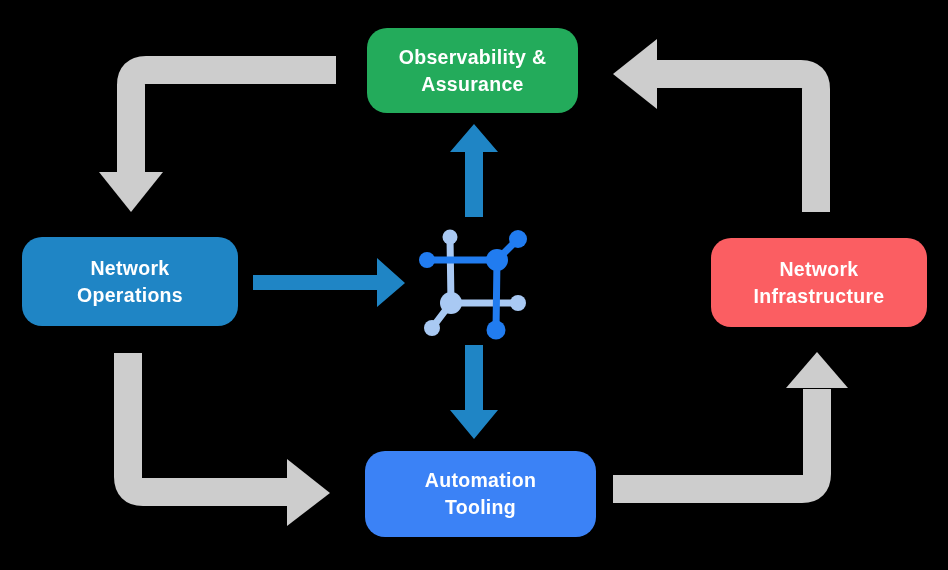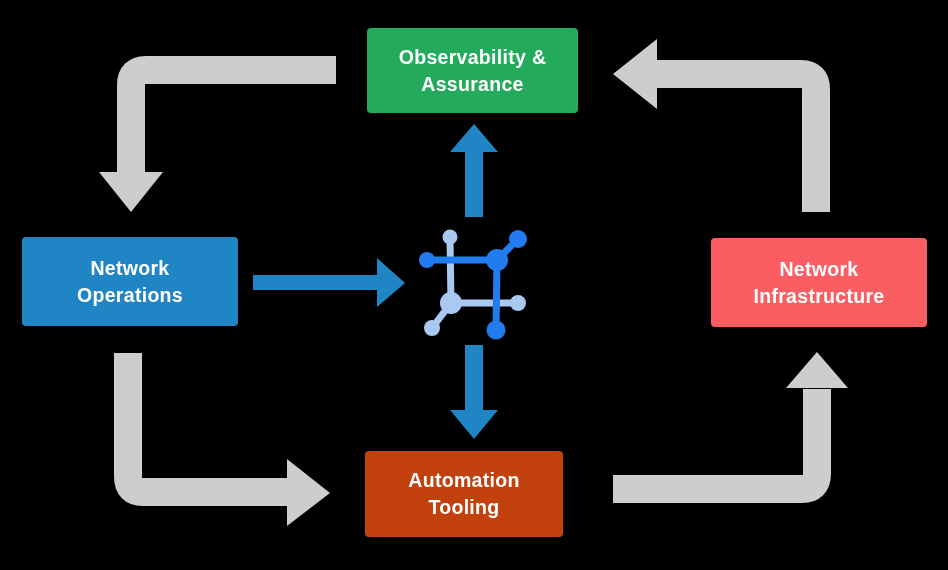--- a/index.html
+++ b/index.html
@@ -20,21 +20,21 @@
     stroke-width: 28;
     stroke-linecap: butt;
   }
   .icon-line {
     fill: none;
     stroke-width: 7;
     stroke-linecap: round;
   }
   .node {
     position: absolute;
-    border-radius: 4px;
+    border-radius: 20px;
     display: flex;
     align-items: center;
     justify-content: center;
     text-align: center;
   }
   .node-label {
     color: #ffffff;
     font-size: 19.5px;
     font-weight: 700;
     line-height: 1.38;
@@ -105,18 +105,18 @@
   <div class="node" style="left: 22px; top: 237px; width: 216px; height: 89px; background-color: rgb(31, 133, 197);">
     <span class="node-label">Network
 Operations</span>
   </div>
 
   <div class="node" style="left: 711px; top: 238px; width: 216px; height: 89px; background-color: rgb(251, 94, 98);">
     <span class="node-label">Network
 Infrastructure</span>
   </div>
 
-  <div class="node" style="left: 365px; top: 451px; width: 198px; height: 86px; background-color: #c2410c;">
+  <div class="node" style="left: 365px; top: 451px; width: 231px; height: 86px; background-color: #3b82f6;">
     <span class="node-label">Automation
 Tooling</span>
   </div>
 
 </div>
 
 </body></html>

